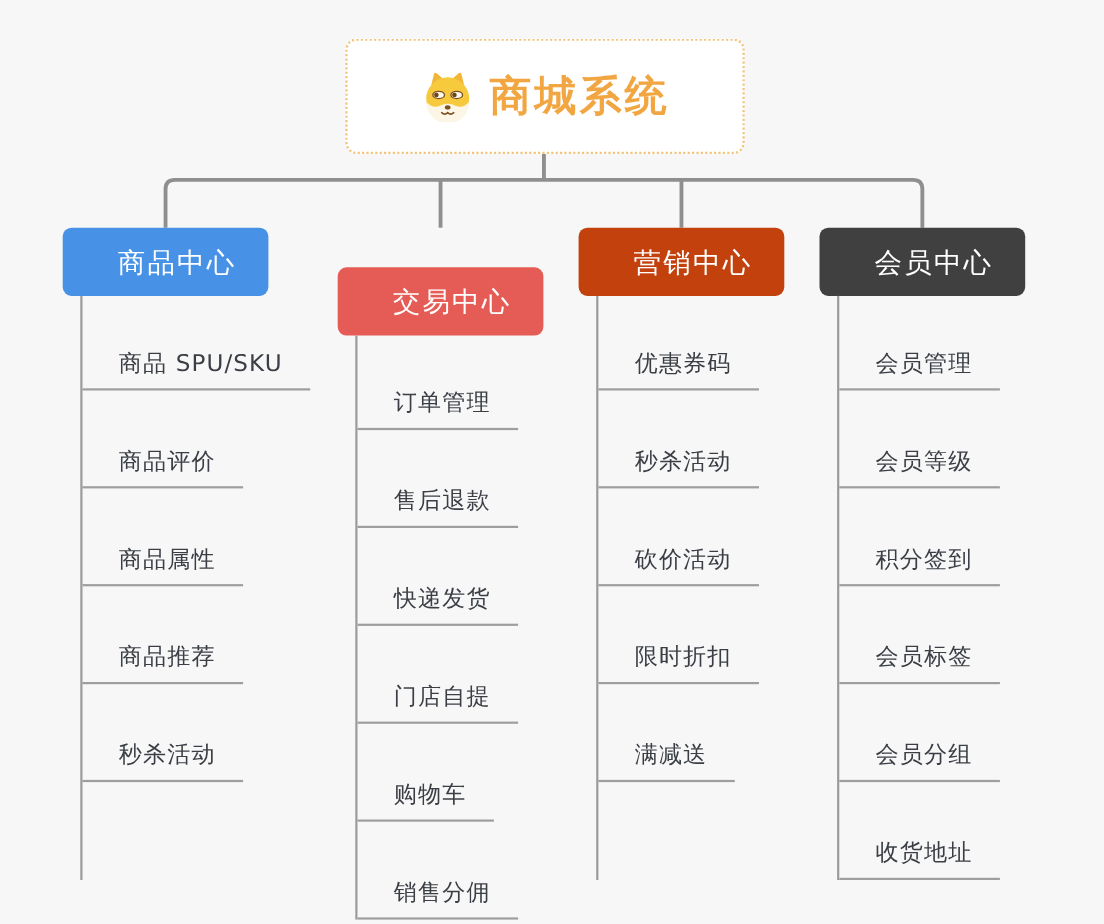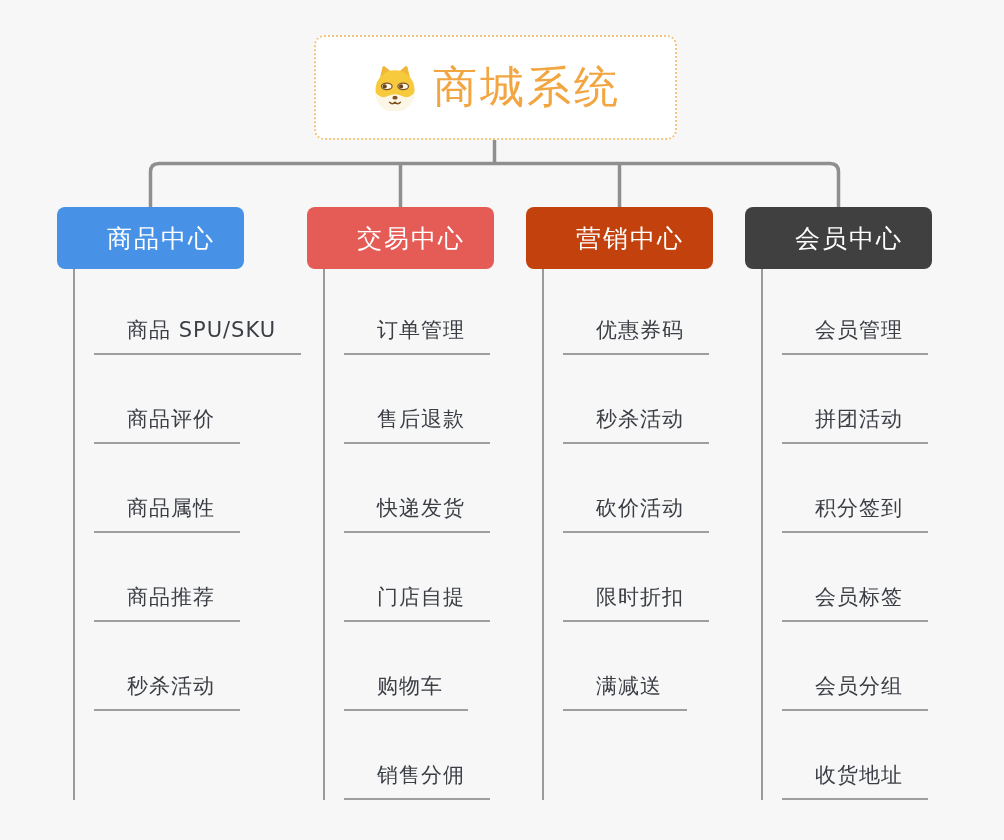--- a/index.html
+++ b/index.html
@@ -3,29 +3,29 @@
 <meta charset="utf-8">
 <style>
   html,body{margin:0;padding:0;background:#f7f7f7;font-family:"DejaVu Sans","Liberation Sans",sans-serif;}
   .canvas{position:relative;width:1004px;height:840px;background:#f7f7f7;overflow:hidden;}
   .connectors{position:absolute;left:0;top:0;pointer-events:none;}
   .root-node{
     position:absolute;left:314px;top:35px;width:363px;height:105px;box-sizing:border-box;
     background:#ffffff;border:2px dotted #f2c57e;border-radius:10px;
     display:flex;align-items:center;justify-content:center;gap:13px;
   }
-  .root-title{font-size:44px;font-weight:400;color:#f2a642;letter-spacing:3px;white-space:nowrap;}
+  .root-title{font-size:38px;font-weight:700;color:#f2a642;letter-spacing:3px;white-space:nowrap;}
   .doge{display:flex;align-items:center;}
   .branch{position:absolute;top:207px;width:187px;}
   .branch-header{
     height:62px;border-radius:8px;display:flex;align-items:center;justify-content:center;
     color:#ffffff;font-size:25px;letter-spacing:2px;cursor:pointer;padding-left:21px;
   }
   .leaves{margin-left:16px;border-left:2px solid #9b9b9b;height:531px;width:max-content;}
-  .leaf{height:89px;display:flex;align-items:flex-end;padding-left:19px;}
+  .leaf{height:89px;display:flex;align-items:flex-end;}
   .leaf:first-child{height:86px;}
   .leaf-inner{
     width:max-content;border-bottom:2px solid #9e9e9e;
     padding:0 25px 9px 33px;font-size:21px;letter-spacing:1px;
     color:#3b3f45;white-space:nowrap;cursor:pointer;
   }
 </style>
 </head>
 <body>
 
@@ -75,21 +75,21 @@
   </div>
           <div class="leaf">
     <div class="leaf-inner">商品推荐</div>
   </div>
           <div class="leaf">
     <div class="leaf-inner">秒杀活动</div>
   </div>
         </div>
   </div>
       <div class="branch" style="left: 307px;">
-    <div class="branch-header" style="background: rgb(228, 92, 85);">
+    <div class="branch-header" style="background: rgb(228, 92, 85); margin-top: 36px;">
       <span class="branch-label">交易中心</span>
     </div>
     <div class="leaves">
           <div class="leaf">
     <div class="leaf-inner">订单管理</div>
   </div>
           <div class="leaf">
     <div class="leaf-inner">售后退款</div>
   </div>
           <div class="leaf">
@@ -130,21 +130,21 @@
   </div>
       <div class="branch" style="left: 745px;">
     <div class="branch-header" style="background: #404040;">
       <span class="branch-label">会员中心</span>
     </div>
     <div class="leaves">
           <div class="leaf">
     <div class="leaf-inner">会员管理</div>
   </div>
           <div class="leaf">
-    <div class="leaf-inner">拼团活动</div>
+    <div class="leaf-inner">会员等级</div>
   </div>
           <div class="leaf">
     <div class="leaf-inner">积分签到</div>
   </div>
           <div class="leaf">
     <div class="leaf-inner">会员标签</div>
   </div>
           <div class="leaf">
     <div class="leaf-inner">会员分组</div>
   </div>

